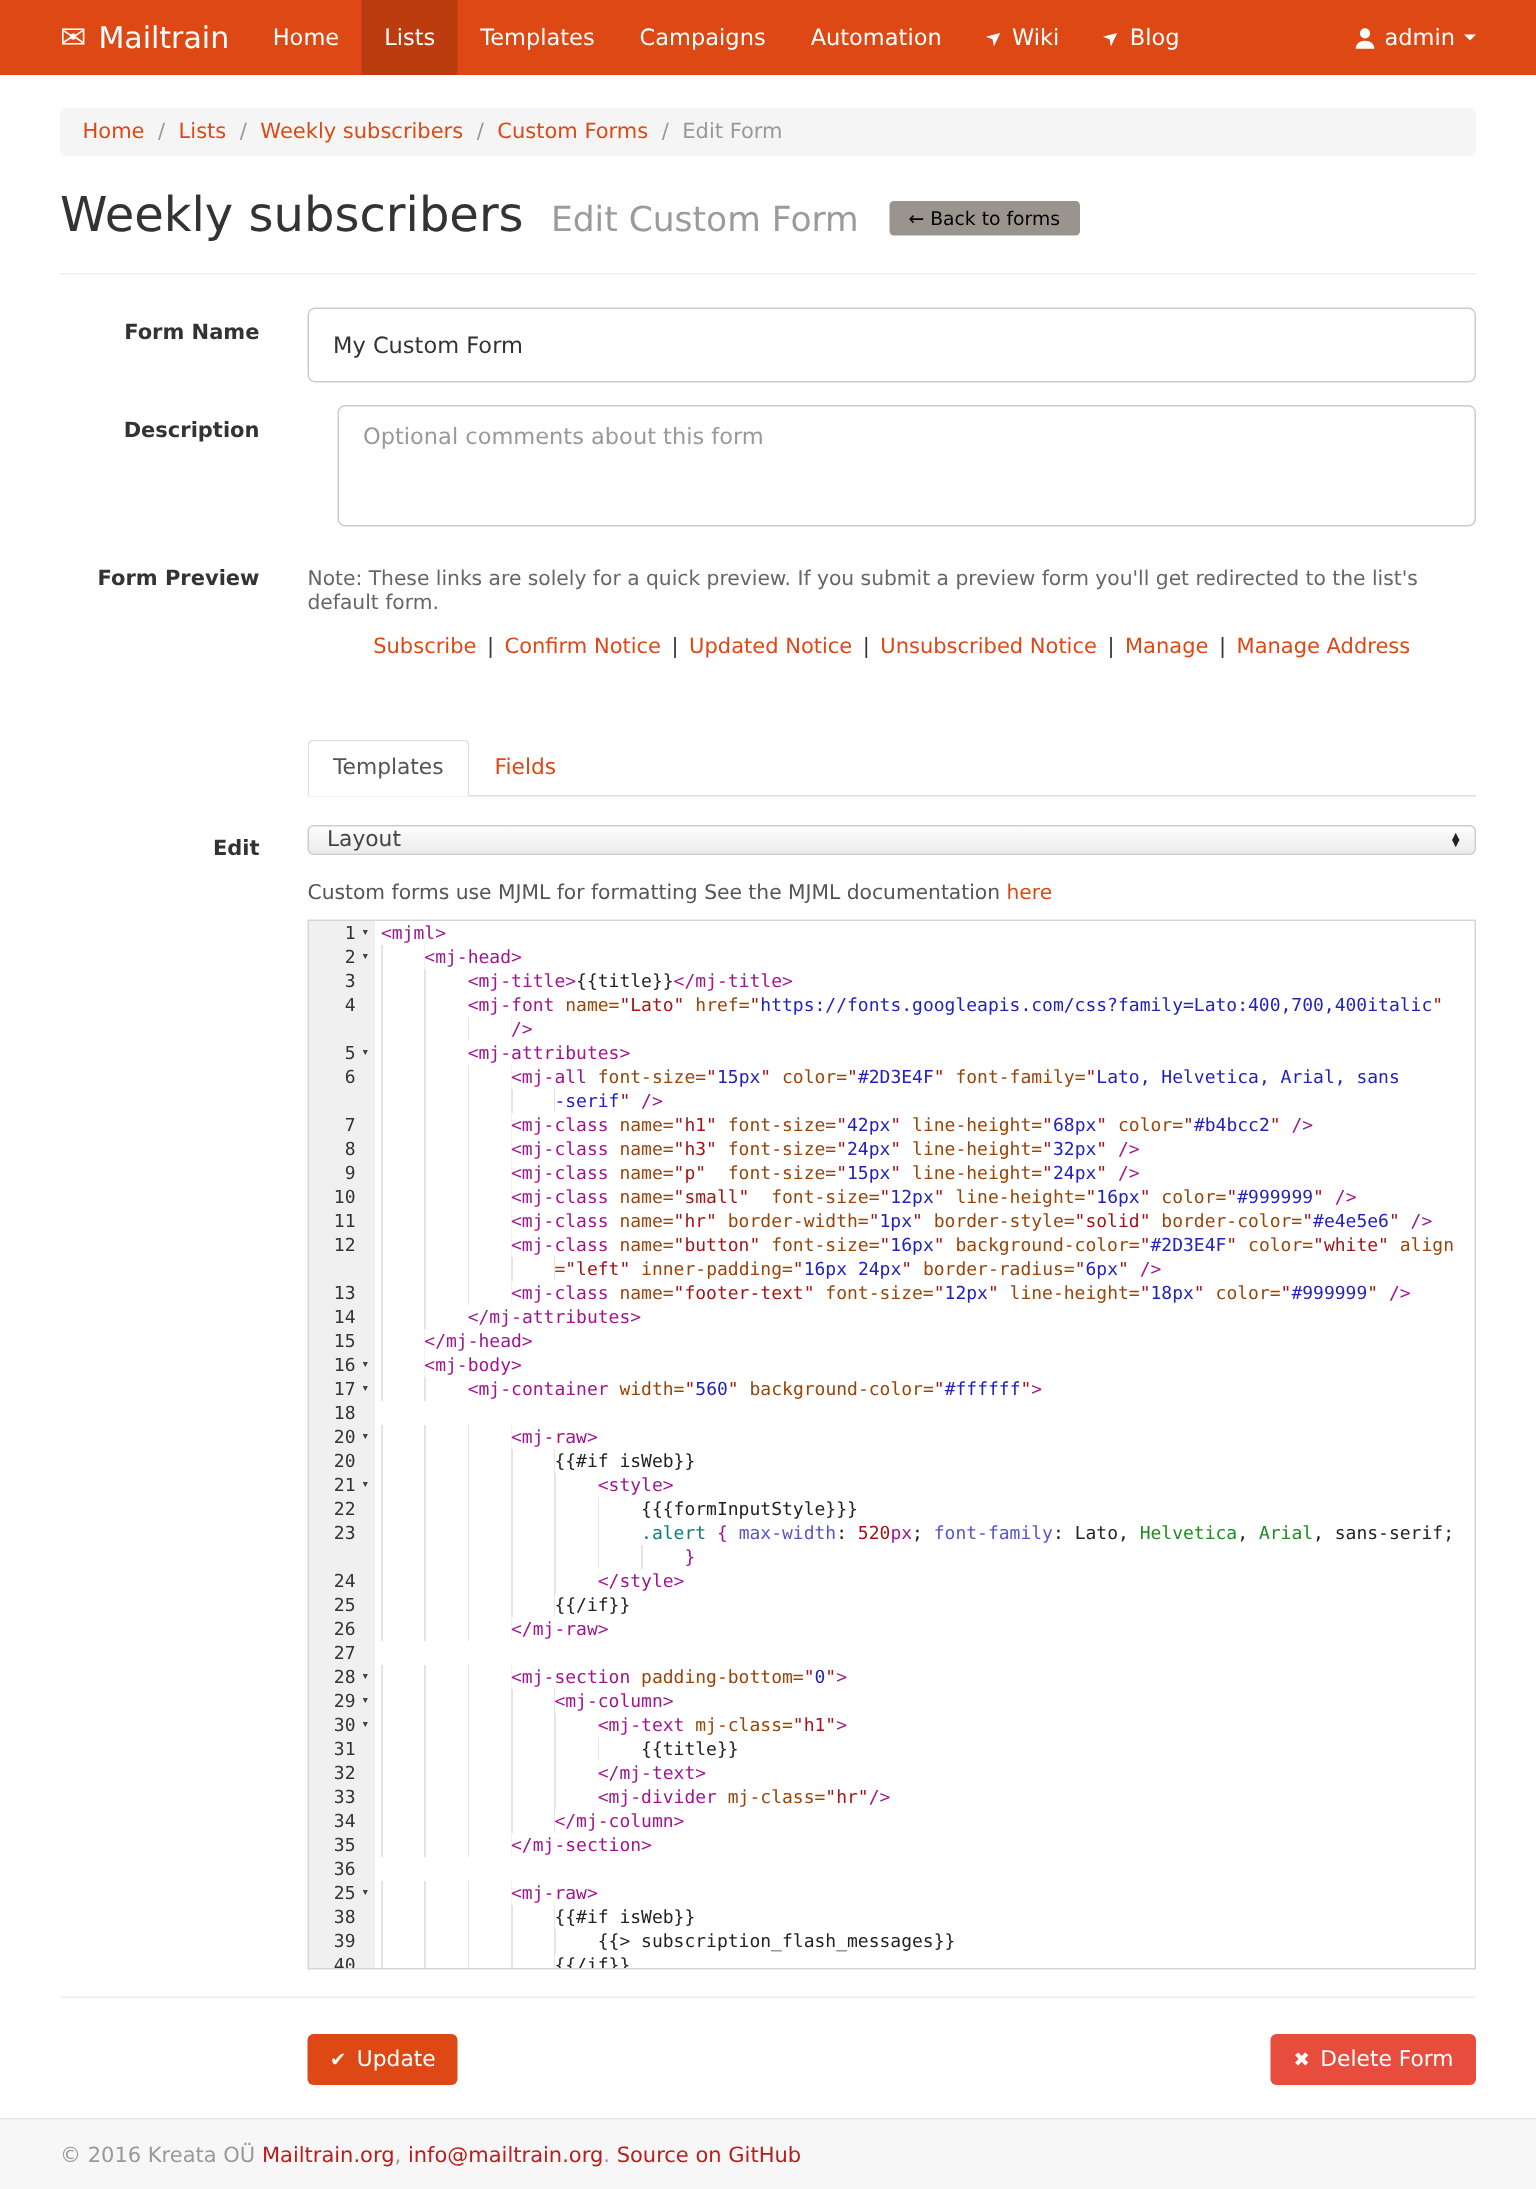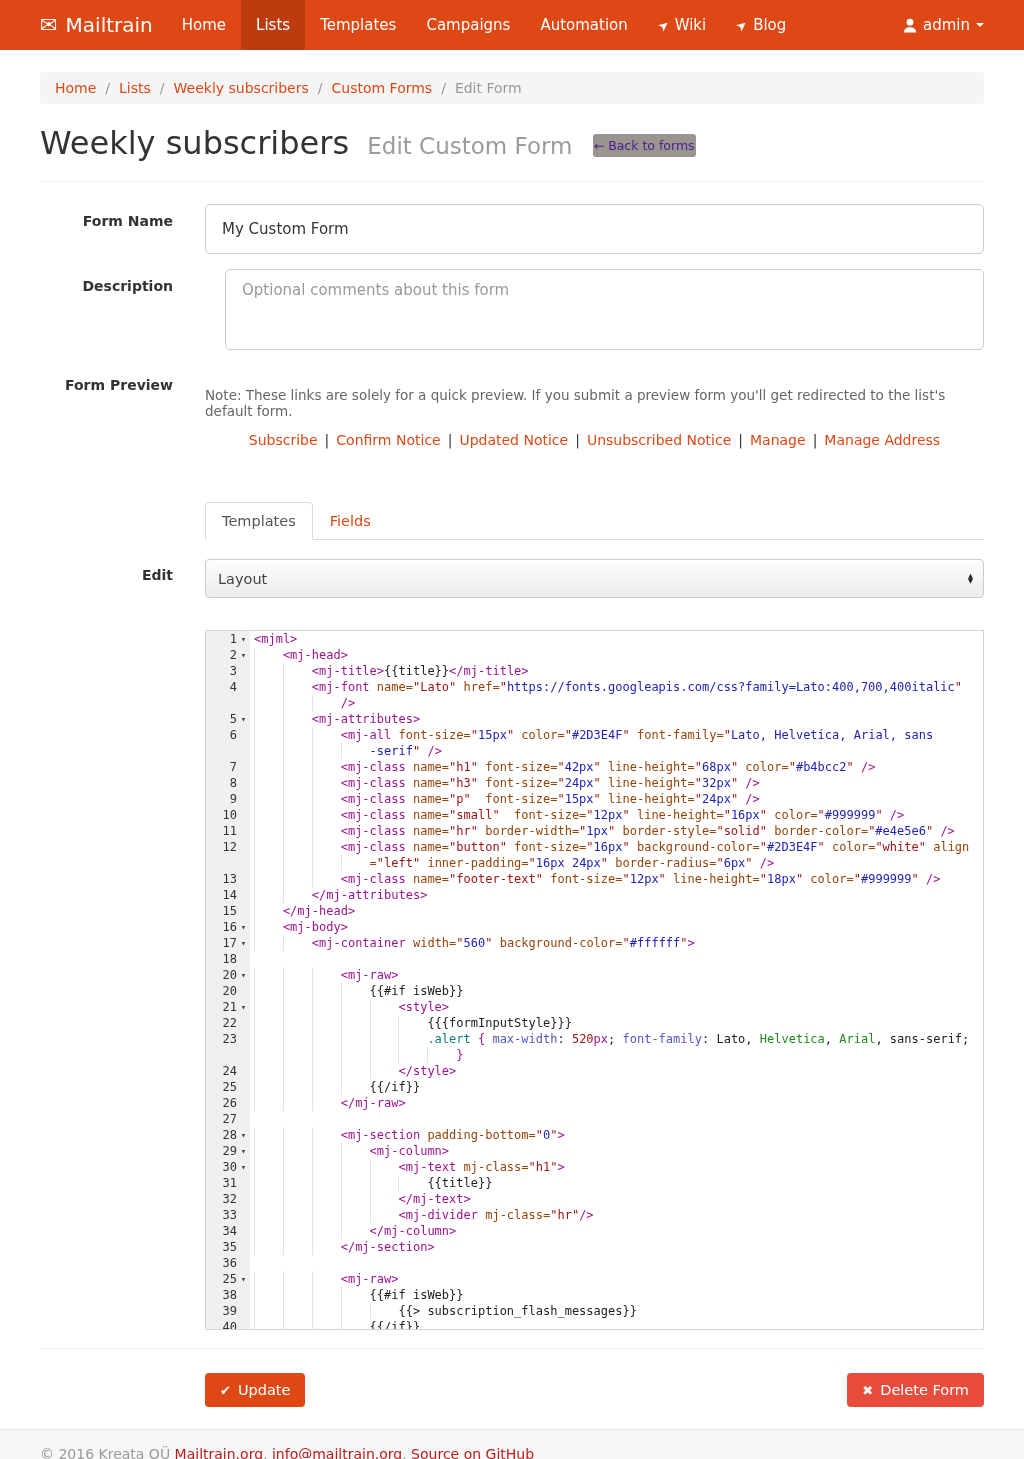--- a/index.html
+++ b/index.html
@@ -25,53 +25,53 @@
   
   .breadcrumb { list-style:none; background:#f5f5f5; border-radius:4px; margin:22px 0 0; padding:8px 15px; display:flex; font-size:14px; }
   .breadcrumb li { margin-right:9px; }
   .bc-link { color:#DD4814; text-decoration:none; }
   .bc-sep { color:#999; }
   .bc-current { color:#999; }
 
   
   .page-title { margin:20px 0 0; font-weight:normal; font-size:32px; color:#333; line-height:38px; }
   .page-subtitle { font-size:23px; color:#9b9b9b; margin-left:8px; }
-  .btn-back { background:#9A948E; color:#4c1d95; font-size:12.5px; padding:4px 1px; border-radius:3px; text-decoration:none; margin-left:10px; vertical-align:4px; white-space:nowrap; }
+  .btn-back { background:#9A948E; color:#000000; font-size:12.5px; padding:4px 13px; border-radius:3px; text-decoration:none; margin-left:10px; vertical-align:4px; white-space:nowrap; }
   .back-arrow { margin-right:4px; }
   hr.rule { border:none; border-top:1px solid #eee; margin:16px 0 0; }
 
   
   .frow { display:flex; margin-top:22px; }
   .frow-desc { margin-top:15px;gap:20px; }
   .frow-preview { margin-top:24px; }
   .frow-tabs { margin-top:54px; }
   .frow-edit { margin-top:19px; }
   .frow-note { margin-top:13px; }
   .frow-editor { margin-top:10px; }
   .frow-actions { margin-top:24px; }
   .flabel { flex:none; width:150px; padding:9px 17px 0 0; text-align:right; font-weight:bold; font-size:14px; color:#333; }
   .fctrl { flex:1; margin-left:15px; min-width:0; }
 
   .text-input { width:100%; height:50px; padding:6px 16px; font-size:15px; color:#333; border:1px solid #ccc; border-radius:5px; font-family:inherit; }
   textarea.desc { width:100%; height:81px; padding:11px 16px; font-size:15px; color:#333; border:1px solid #ccc; border-radius:5px; resize:none; font-family:inherit; display:block; }
   ::placeholder { color:#999; opacity:1; }
 
-  .preview-note { margin:13px 0 0; font-size:13.5px; color:#666; }
+  .preview-note { margin:3px 0 0; font-size:13.5px; color:#666; }
   .preview-links { margin-top:13px; font-size:14px;text-align:center; }
   .plink { color:#DD4814; text-decoration:none; }
   .psep { color:#333; margin:0 7px; }
 
   
   .tabs { border-bottom:1px solid #ddd; display:flex; }
   .tab { padding:10px 16px; font-size:14.5px; text-decoration:none; margin-bottom:-1px; }
   .tab.active { background:#fff; border:1px solid #ddd; border-bottom-color:#fff; border-radius:4px 4px 0 0; color:#555; }
   .tab.plain { color:#DD4814; border:1px solid transparent; }
 
   
-  .select { height:39px; border:1px solid #ccc; border-radius:4px; background:linear-gradient(#fdfdfd,#ececec); display:flex; align-items:center; padding:0 12px; font-size:14.5px; color:#444; position:relative; cursor:default; }
+  .select { height:20px; border:1px solid #ccc; border-radius:4px; background:linear-gradient(#fdfdfd,#ececec); display:flex; align-items:center; padding:0 12px; font-size:14.5px; color:#444; position:relative; cursor:default; }
   .edit-label { padding-top:8px; }
   .stepper { position:absolute; right:10px; top:50%; transform:translateY(-50%); display:flex; flex-direction:column; font-size:6.5px; line-height:5px; color:#222; }
 
   .mjml-note { margin:0; font-size:13.5px; color:#555; }
   .mjml-note a { color:#DD4814; text-decoration:none; }
 
   
   .editor { height:700px; border:1px solid #d5d5d5; overflow:hidden; background:#fff;
             font-family:"DejaVu Sans Mono","Liberation Mono",monospace; font-size:12px; line-height:16px; }
   .ed-row { display:flex; height:16px; }
@@ -210,20 +210,23 @@
         <span class="stepper">
           <span>▲</span>
             <span>▼</span>
         </span>
       </div>
     </div>
   </div>
 
   <div class="frow frow-note">
     <div class="flabel"></div>
+    <div class="fctrl">
+      <p class="mjml-note"><span>Custom forms use MJML for formatting See the MJML documentation</span> <a>here</a></p>
+    </div>
   </div>
 
   <div class="frow frow-editor">
     <div class="flabel"></div>
     <div class="fctrl">
       <div class="editor">
           <div class="ed-row">
             <div class="gut">
               <span class="num">1</span>
               <span class="fold">▾</span>

